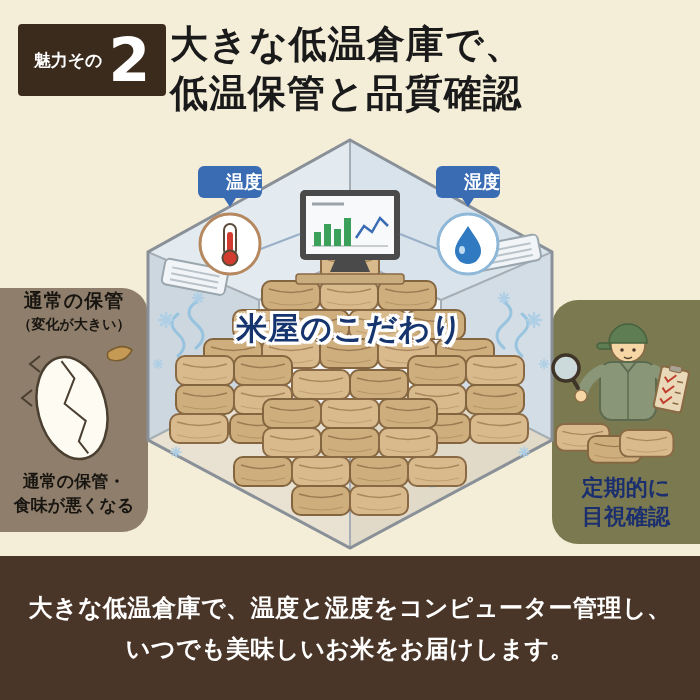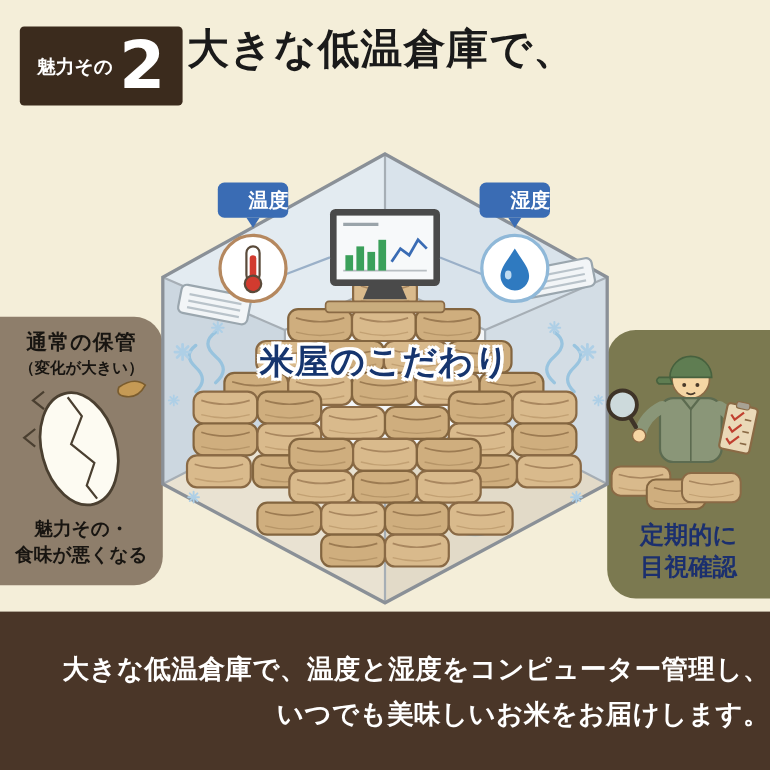--- a/index.html
+++ b/index.html
@@ -15,21 +15,21 @@
   .badge{position:absolute;left:8px;top:24px;width:148px;height:72px;background:var(--badge-bg);
     color:var(--badge-text);display:flex;align-items:center;justify-content:center;gap:6px;border-radius:4px;z-index:3;margin-left:10px;}
   .badge-prefix{font-size:17px;font-weight:bold;}
   .badge-number{font-size:60px;font-weight:bold;line-height:1;}
 
   .title{position:absolute;left:170px;top:20px;font-size:38px;font-weight:800;color:var(--title-text);
     line-height:1.28;letter-spacing:1px;z-index:3;}
 
   .left-panel{position:absolute;left:0;top:288px;width:148px;height:244px;background:var(--left-panel-bg);
     border-radius:0 26px 26px 0;z-index:1;}
-  .lp-head{padding-top:10px;text-align:center;font-weight:bold;color:#181511;}
+  .lp-head{text-align:center;font-weight:bold;color:#181511;}
   .lp-h1{font-size:19px;letter-spacing:1px;}
   .lp-h2{font-size:14px;margin-top:2px;}
   .lp-cap{position:absolute;bottom:14px;width:100%;text-align:center;font-weight:bold;font-size:17px;
     color:#181511;line-height:1.45;}
 
   .right-panel{position:absolute;right:0;top:300px;width:148px;height:244px;background:var(--right-panel-bg);
     border-radius:26px 0 0 26px;z-index:1;}
   .rp-cap{position:absolute;bottom:12px;width:100%;text-align:center;font-weight:800;font-size:22px;
     color:var(--right-caption-text);line-height:1.35;}
 
@@ -40,34 +40,34 @@
   .tag.temp{left:198px;top:166px;}
   .tag.hum{left:436px;top:166px;}
 
   .storage-caption{position:absolute;left:350px;top:308px;transform:translateX(-50%);font-size:31px;
     font-weight:800;color:var(--storage-caption-text);white-space:nowrap;letter-spacing:1px;z-index:3;
     text-shadow:-3px -3px 0 #fff,3px -3px 0 #fff,-3px 3px 0 #fff,3px 3px 0 #fff,
                 -3px 0 0 #fff,3px 0 0 #fff,0 -3px 0 #fff,0 3px 0 #fff;}
 
   .footer{position:absolute;left:0;top:556px;width:700px;height:144px;background:var(--footer-bg);
     color:var(--footer-text);display:flex;flex-direction:column;justify-content:center;gap:9px;
-    text-align:right;font-weight:bold;font-size:24px;letter-spacing:0.5px;z-index:3;}
+    text-align:center;font-weight:bold;font-size:24px;letter-spacing:0.5px;z-index:3;}
 </style>
 </head>
 <body>
 
 <div class="canvas">
 
   <div class="left-panel">
     <div class="lp-head">
       <div class="lp-h1">通常の保管</div>
       <div class="lp-h2">（変化が大きい）</div>
     </div>
     <div class="lp-cap">
-      <div>魅力その・</div>
+      <div>通常の保管・</div>
       <div>食味が悪くなる</div>
     </div>
   </div>
 
   <div class="right-panel">
     <div class="rp-cap">
       <div>定期的に</div>
       <div>目視確認</div>
     </div>
   </div>
@@ -266,20 +266,21 @@
       <use href="#sackA" transform="translate(620,430) scale(0.92)"></use>
     </g>
   </svg>
 
   <div class="badge">
     <span class="badge-prefix">魅力その</span>
     <span class="badge-number">2</span>
   </div>
   <div class="title">
     <div>大きな低温倉庫で、</div>
+    <div>低温保管と品質確認</div>
   </div>
 
   <div class="tag temp">温度</div>
   <div class="tag hum">湿度</div>
   <div class="storage-caption">米屋のこだわり</div>
 
   <div class="footer">
     <div>大きな低温倉庫で、温度と湿度をコンピューター管理し、</div>
     <div>いつでも美味しいお米をお届けします。</div>
   </div>

